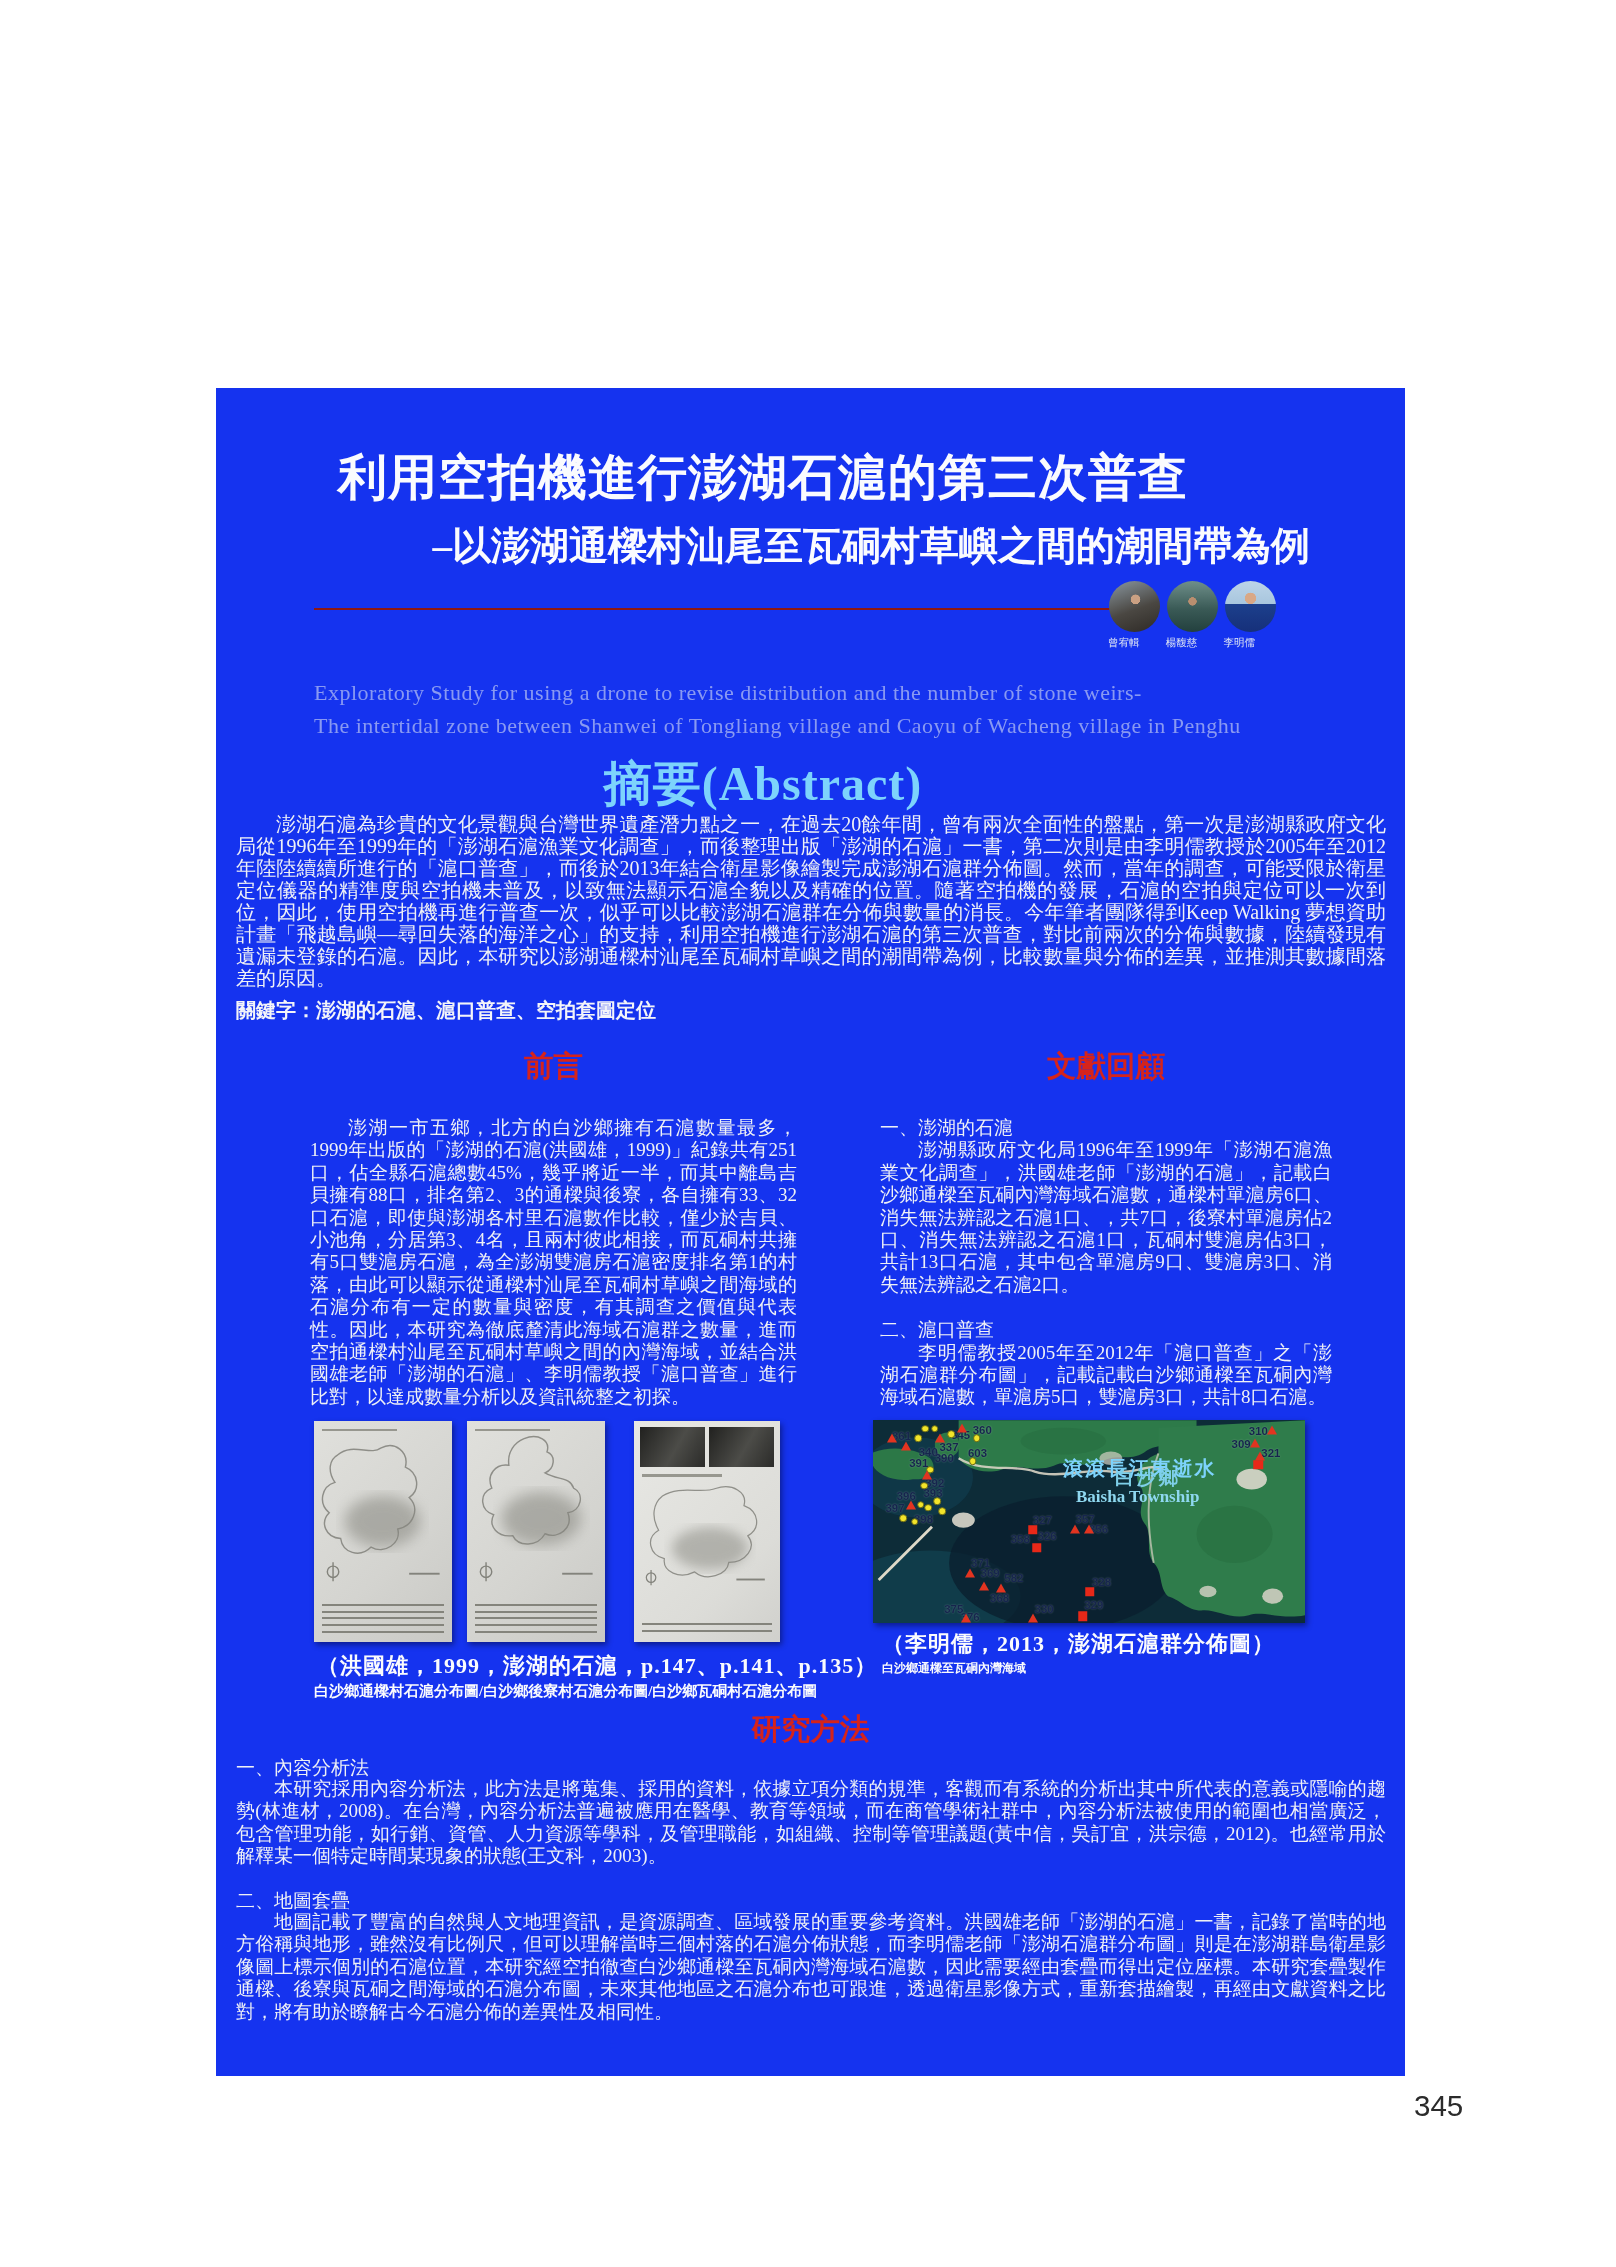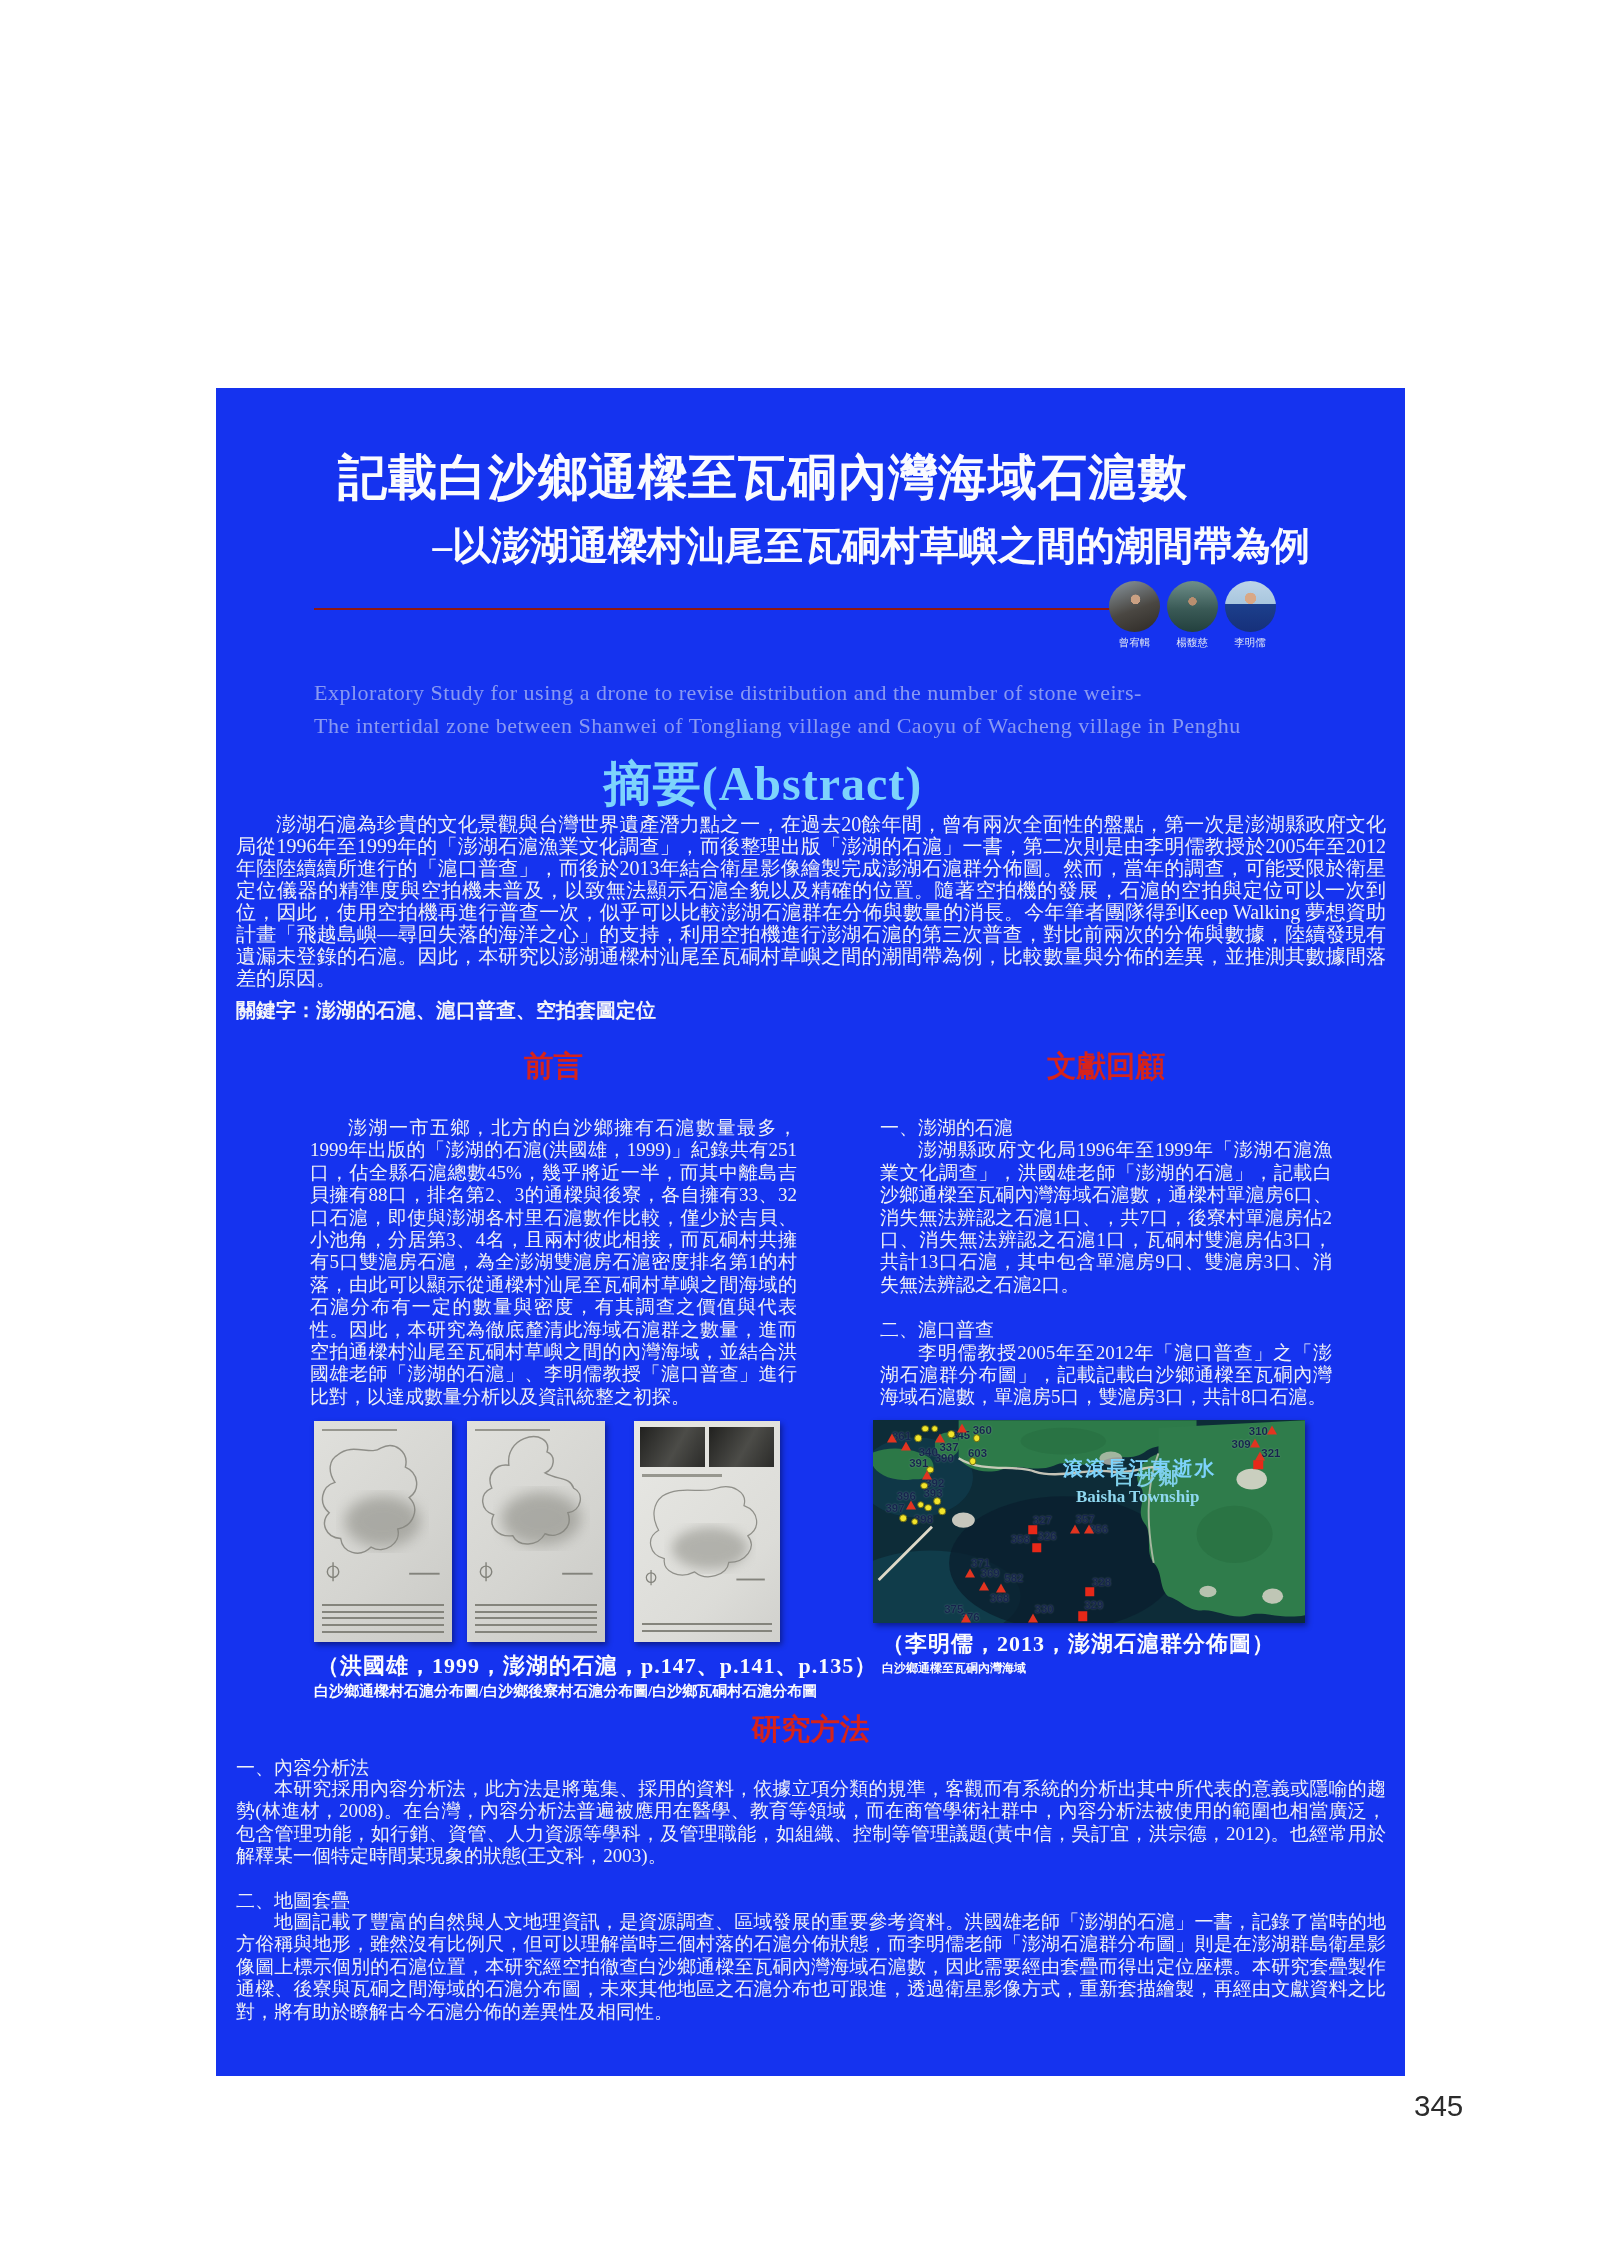--- a/index.html
+++ b/index.html
@@ -7,21 +7,21 @@
         font-family:"Liberation Serif","DejaVu Serif",serif;}
   .poster{position:absolute;left:216px;top:388px;width:1189px;height:1688px;
           background:#1533ef;color:#eef0f6;}
   
   .title{position:absolute;top:57px;left:0;right:95px;text-align:center;
          font-size:49px;font-weight:bold;color:#fafbfe;letter-spacing:1px;white-space:nowrap;}
   .subtitle{position:absolute;top:131px;left:0;right:95px;text-align:right;
             font-size:39px;font-weight:bold;color:#fafbfe;white-space:nowrap;}
   .rule{position:absolute;left:98px;top:220px;width:837px;height:1.9px;background:#8e1812;}
   .authors{position:absolute;left:892px;top:193px;display:flex;gap:4.8px;}
-  .author{width:53px;text-align:center;}
+  .author{width:53px;text-align:left;}
   .avatar{width:51px;height:51px;border-radius:50%;margin:0 auto;}
   .avatar.a1{background:radial-gradient(circle at 52% 36%,#caa083 11%,rgba(0,0,0,0) 12%),
              linear-gradient(160deg,#8a97a0 0%,#4a4742 55%,#2e2a26 100%);}
   .avatar.a2{background:radial-gradient(circle at 50% 40%,#b98e6f 10%,rgba(0,0,0,0) 11%),
              linear-gradient(180deg,#6f8f8a 0%,#3a5a56 55%,#23403e 100%);}
   .avatar.a3{background:radial-gradient(circle at 50% 34%,#d9a886 13%,rgba(0,0,0,0) 14%),
              linear-gradient(180deg,#bcd4e8 0%,#a8c6de 45%,#1c3f8c 46%,#16307a 100%);}
   .author-name{margin-top:3.8px;font-size:10.5px;color:#dfe6f4;white-space:nowrap;}
   .en-lines{position:absolute;left:98px;top:288px;font-size:22px;line-height:33px;
             color:rgba(208,217,243,0.62);letter-spacing:0.5px;}
@@ -85,21 +85,21 @@
   .m2-body{top:1523px;}
   .page-number{position:absolute;left:1414px;top:2089px;font-family:"Liberation Sans","DejaVu Sans",sans-serif;
                font-size:29.5px;color:#2b2b2b;}
 </style>
 </head>
 <body>
 
 <div class="page">
   <div class="poster">
 
-    <div class="title">記載白沙鄉通樑至瓦硐內灣海域石滬數</div>
+    <div class="title">利用空拍機進行澎湖石滬的第三次普查</div>
     <div class="subtitle">–以澎湖通樑村汕尾至瓦硐村草嶼之間的潮間帶為例</div>
     <div class="rule"></div>
 
     <div class="authors">
       <div class="author">
         <div class="avatar a1"></div>
         <div class="author-name">曾宥輯</div>
       </div>
       <div class="author">
         <div class="avatar a2"></div>

